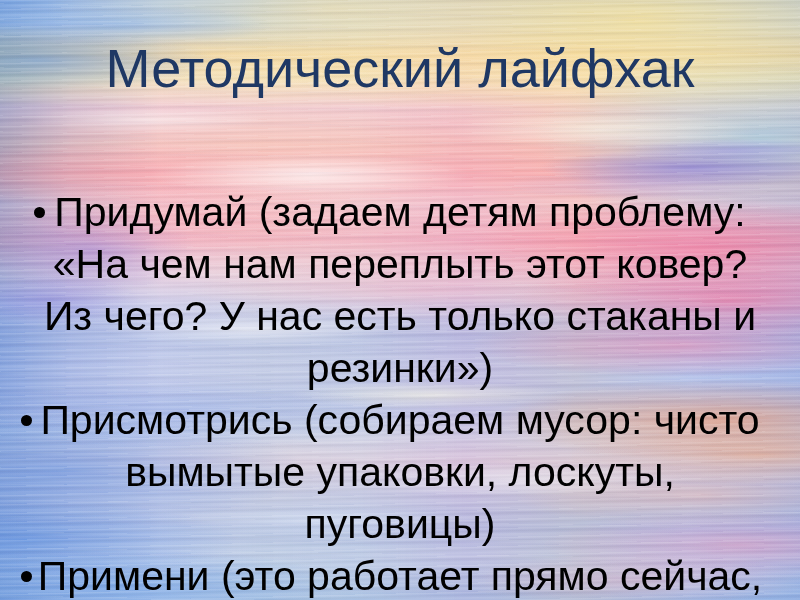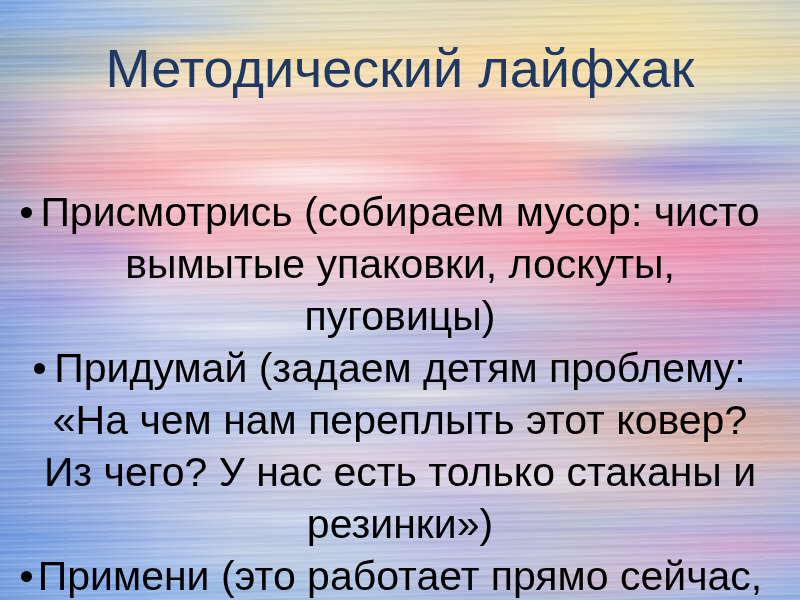--- a/index.html
+++ b/index.html
@@ -228,35 +228,35 @@
   <div class="bg-layer" id="bg-streaks2"></div>
 
   <div id="content">
 
     <div id="title-block">
       <span class="title-line">Методический лайфхак</span>
     </div>
 
     <div id="body-block">
 
-      <div class="bullet-para para-1">
-        <span class="bullet-dot"></span>
-        <span class="tline">Присмотрись (собираем мусор: чисто</span>
-        <span class="tline">вымытые упаковки, лоскуты,</span>
-        <span class="tline">пуговицы)</span>
-      </div>
-
       <div class="bullet-para para-2">
         <span class="bullet-dot"></span>
         <span class="tline">Придумай (задаем детям проблему:</span>
         <span class="tline">«На чем нам переплыть этот ковер?</span>
         <span class="tline">Из чего? У нас есть только стаканы и</span>
         <span class="tline">резинки»)</span>
       </div>
 
+      <div class="bullet-para para-1">
+        <span class="bullet-dot"></span>
+        <span class="tline">Присмотрись (собираем мусор: чисто</span>
+        <span class="tline">вымытые упаковки, лоскуты,</span>
+        <span class="tline">пуговицы)</span>
+      </div>
+
       <div class="bullet-para para-3">
         <span class="bullet-dot"></span>
         <span class="tline">Примени (это работает прямо сейчас,</span>
       </div>
 
     </div>
   </div>
 </div>
 
 </body></html>

